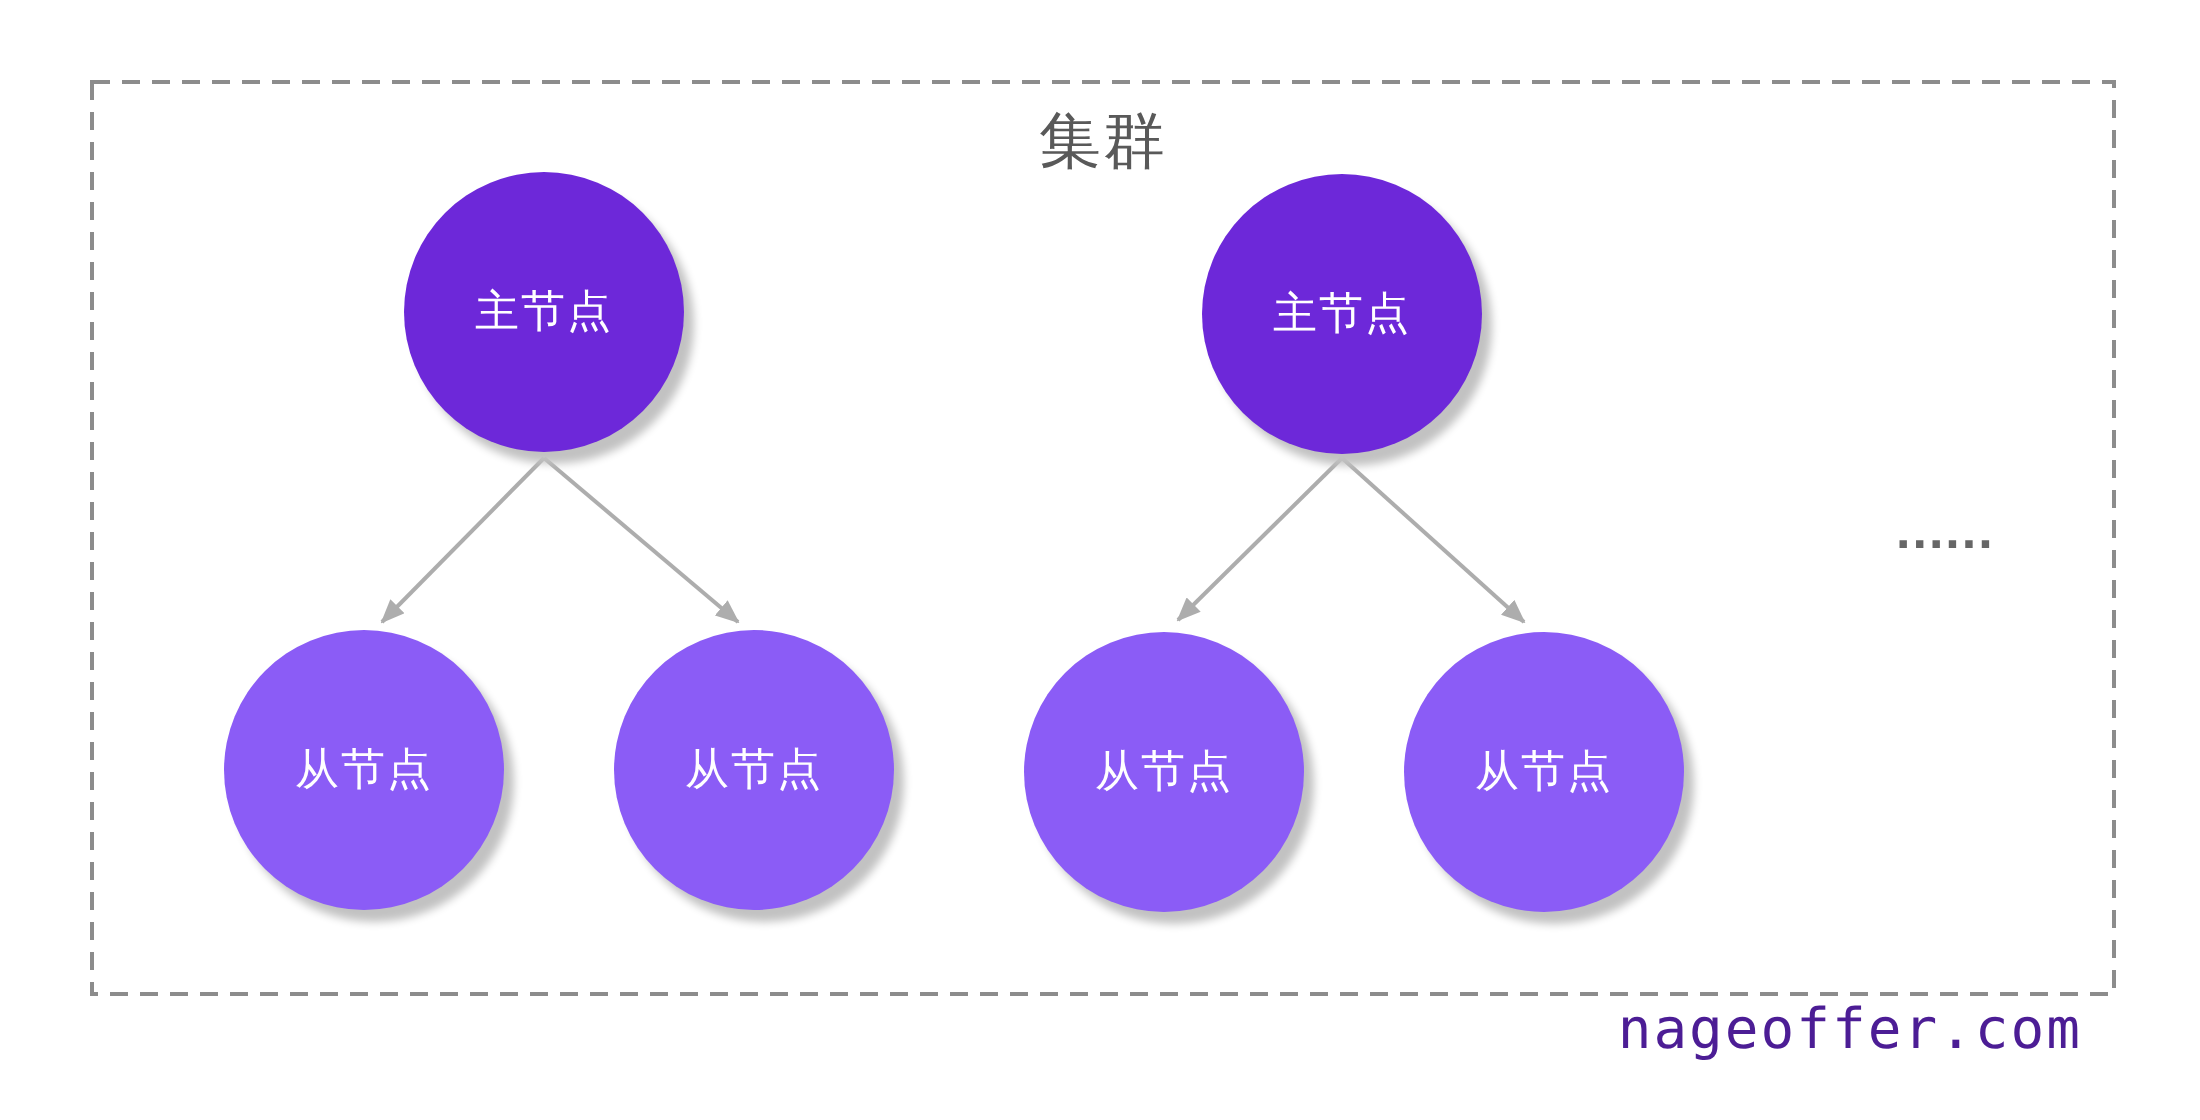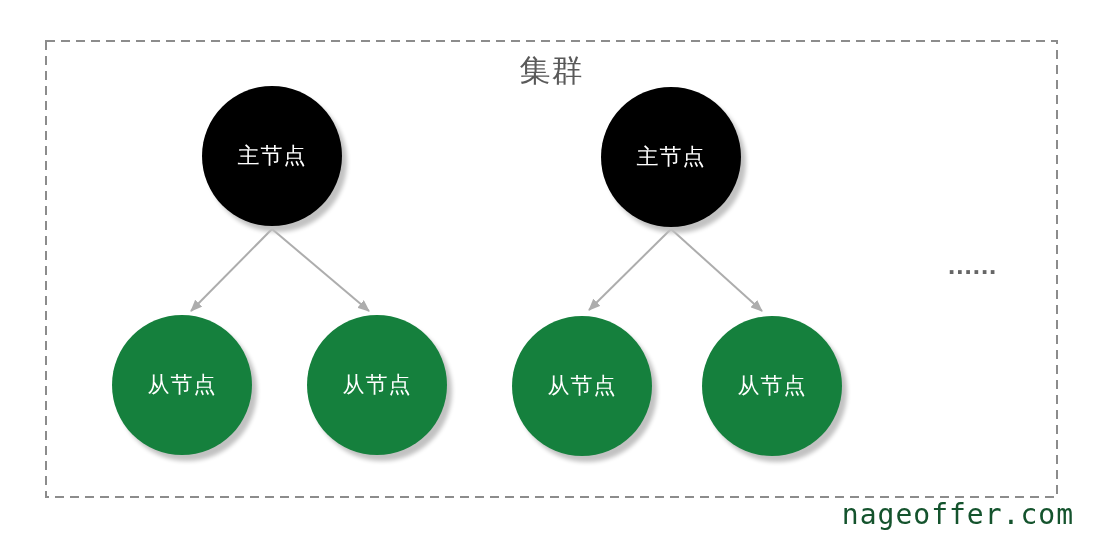--- a/index.html
+++ b/index.html
@@ -40,22 +40,22 @@
     display: flex;
     align-items: center;
     justify-content: center;
     box-shadow: 5px 6px 4px #c2c2c2;
   }
   .node span {
     color: #ffffff;
     font-size: 22px;
     letter-spacing: 1px;
   }
-  .node.master { background: #000000; }
-  .node.slave  { background: #15803d; }
+  .node.master { background: #6d28d9; }
+  .node.slave  { background: #8b5cf6; }
 
   .master-1 { left: 202px; top: 86px; }
   .master-2 { left: 601px; top: 87px; }
   .slave-1a { left: 112px; top: 315px; }
   .slave-1b { left: 307px; top: 315px; }
   .slave-2a { left: 512px; top: 316px; }
   .slave-2b { left: 702px; top: 316px; }
 
   .ellipsis {
     position: absolute;
@@ -63,26 +63,26 @@
     top: 252px;
     width: 70px;
     font-size: 26px;
     font-weight: bold;
     letter-spacing: 1px;
     color: #666666;
     line-height: 26px;
   }
   .watermark {
     position: absolute;
-    right: 26px;
+    right: 59px;
     top: 498px;
     font-family: "DejaVu Sans Mono", monospace;
     font-size: 28px;
     letter-spacing: 1px;
-    color: #14532d;
+    color: #4c1d95;
   }
 </style>
 </head>
 <body>
 
 <div class="canvas">
 
   <svg class="overlay" width="1100" height="560" viewBox="0 0 1100 560" xmlns="http://www.w3.org/2000/svg">
     <defs>
       <marker id="arrowhead" viewBox="0 0 12 10" markerWidth="12" markerHeight="10" refX="11" refY="5" orient="auto" markerUnits="userSpaceOnUse">

